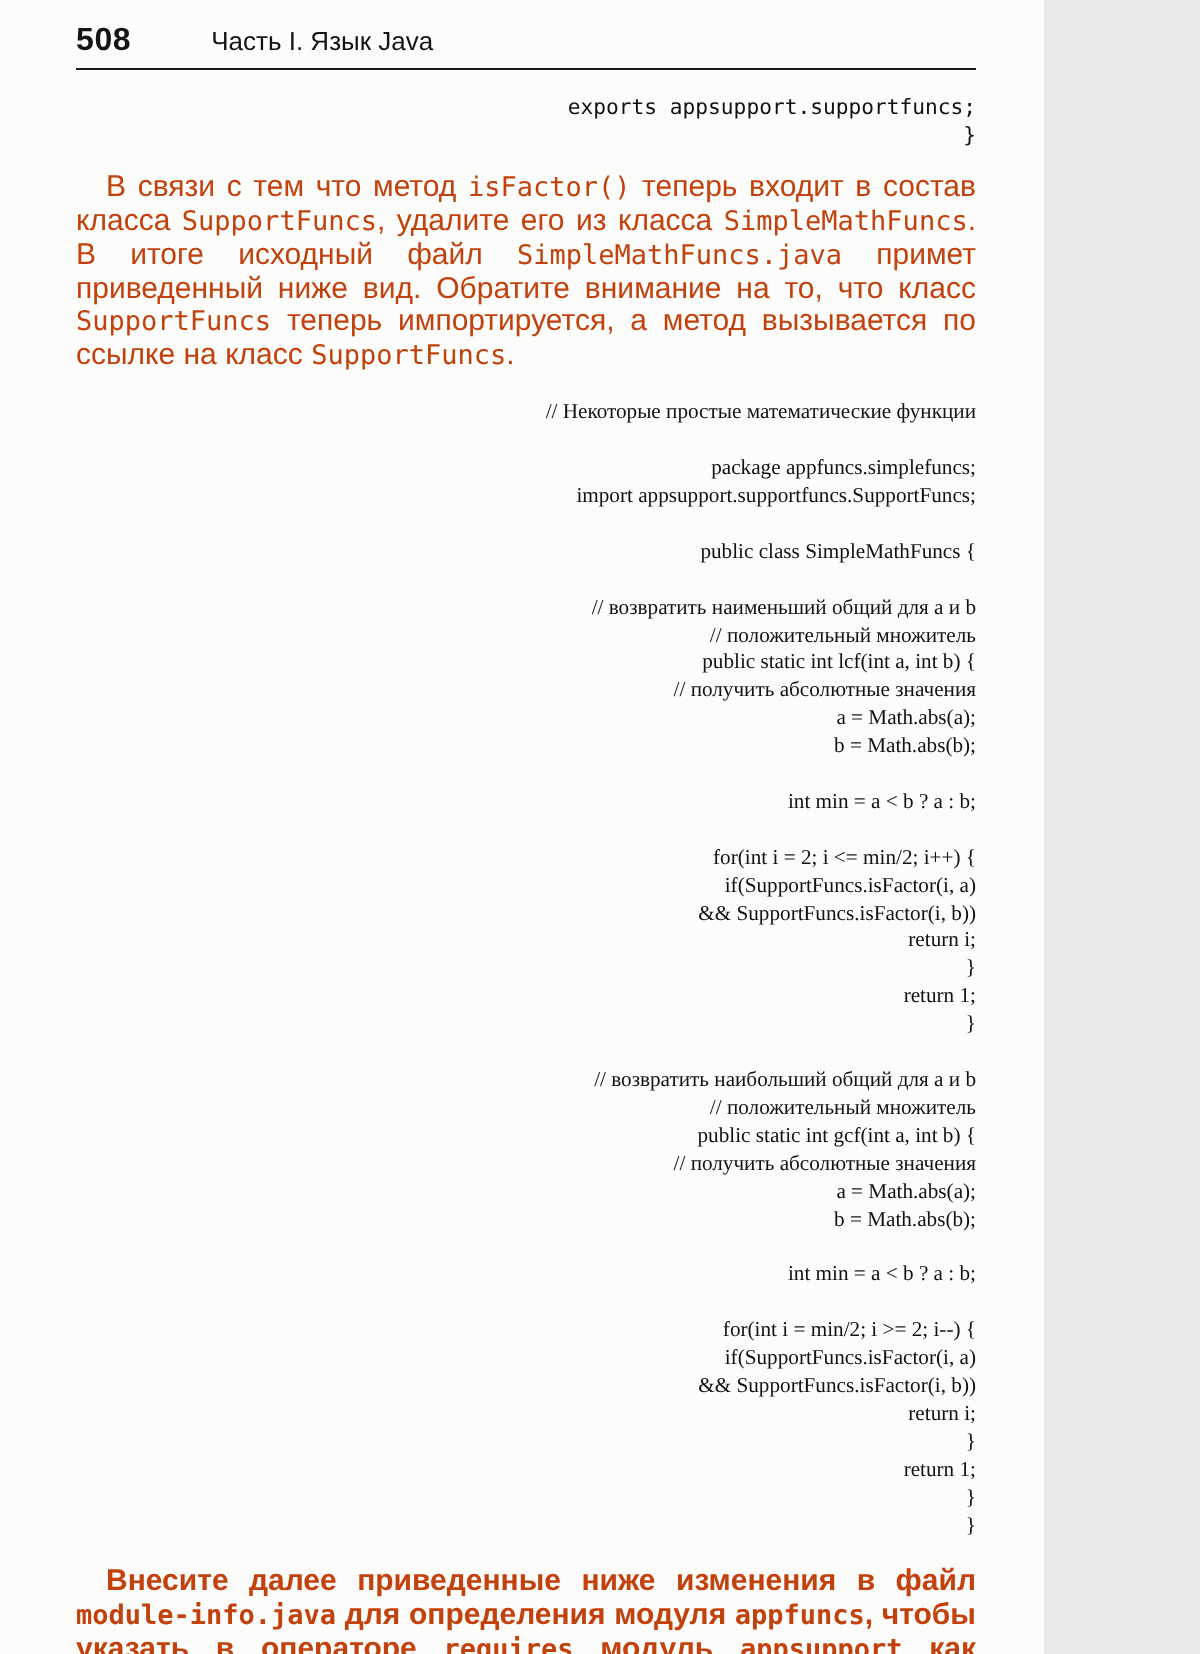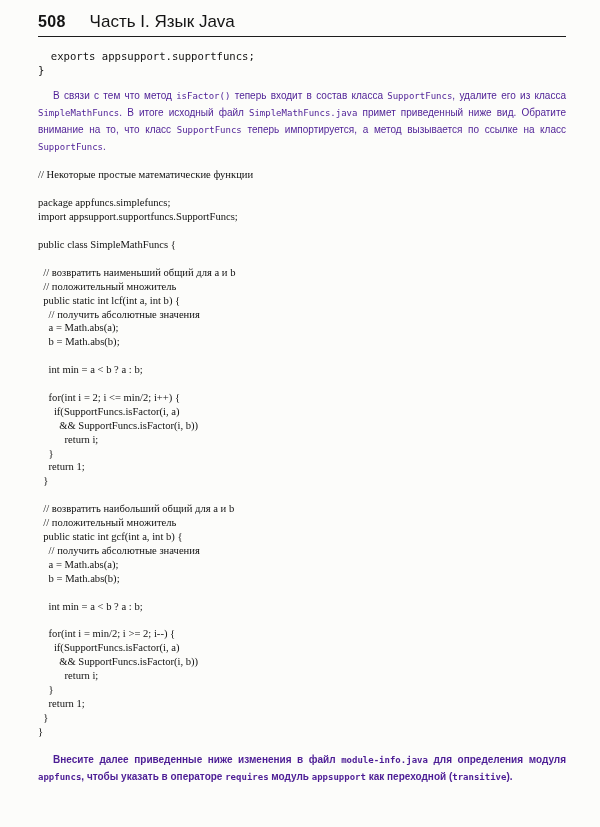--- a/index.html
+++ b/index.html
@@ -3,60 +3,62 @@
 <meta charset="utf-8">
 <style>
   html, body { margin: 0; padding: 0; }
   body {
     width: 600px; height: 827px;
     background: #e9e9e7;
     font-family: "Liberation Sans", sans-serif;
     color: #141414;
   }
   .page {
-    width: 600px; height: 827px;
+    width: 522px; height: 827px;
     box-sizing: border-box;
     background: #fcfcfa;
     padding: 10px 34px 0 38px;
     overflow: hidden;
   }
   .header {
     display: flex;
     align-items: baseline;
     gap: 24px;
     padding-top: 2px;
   }
   .page-num {
     font-size: 16px;
     font-weight: bold;
     letter-spacing: 0.3px;
   }
   .running-title {
-    font-size: 17px;
+    font-size: 13px;
+    margin-left: 16px;
   }
   .rule {
     border-bottom: 1.3px solid #1c1c1c;
     margin-top: 4px;
   }
   pre.code {
     font-family: "DejaVu Sans Mono", monospace;
     font-size: 10.6px;
     line-height: 13.9px;
     margin: 0;
     white-space: pre;
     color: #111;
+    text-align: right;
   }
   pre.code.top { margin-top: 13px; }
   pre.code.main { margin-top: 13px; font-family: Liberation Serif, serif; }
   p.body {
-    font-size: 10px;
+    font-size: 15px;
     line-height: 16.9px;
     text-align: justify;
     margin: 0;
-    color: #4c1d95;
+    color: #c2410c;
   }
   p.body.indent { text-indent: 15px; }
   p.para1 { margin-top: 10px; }
   p.para2 { margin-top: 13px; font-weight: bold; }
   .mono {
     font-family: "DejaVu Sans Mono", monospace;
     font-size: 0.90em;
   }
 </style>
 </head>

